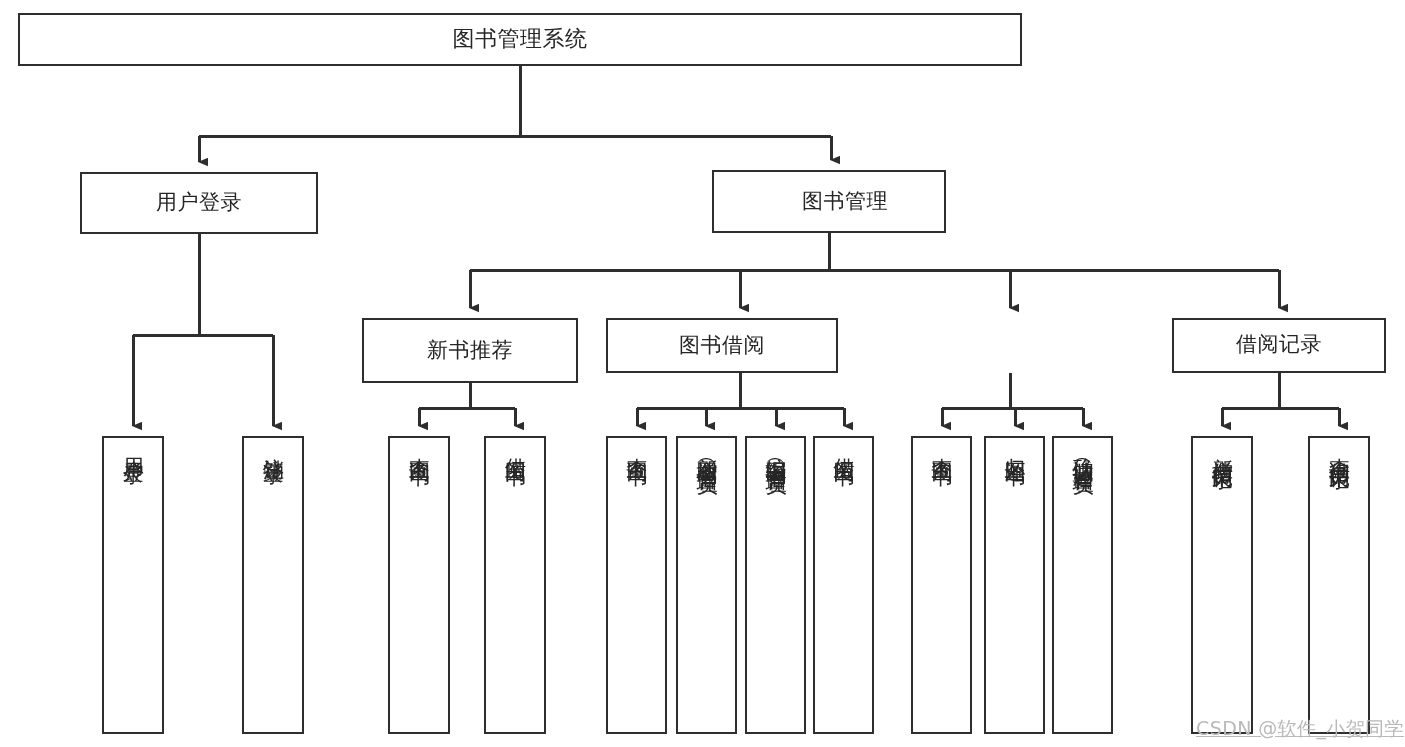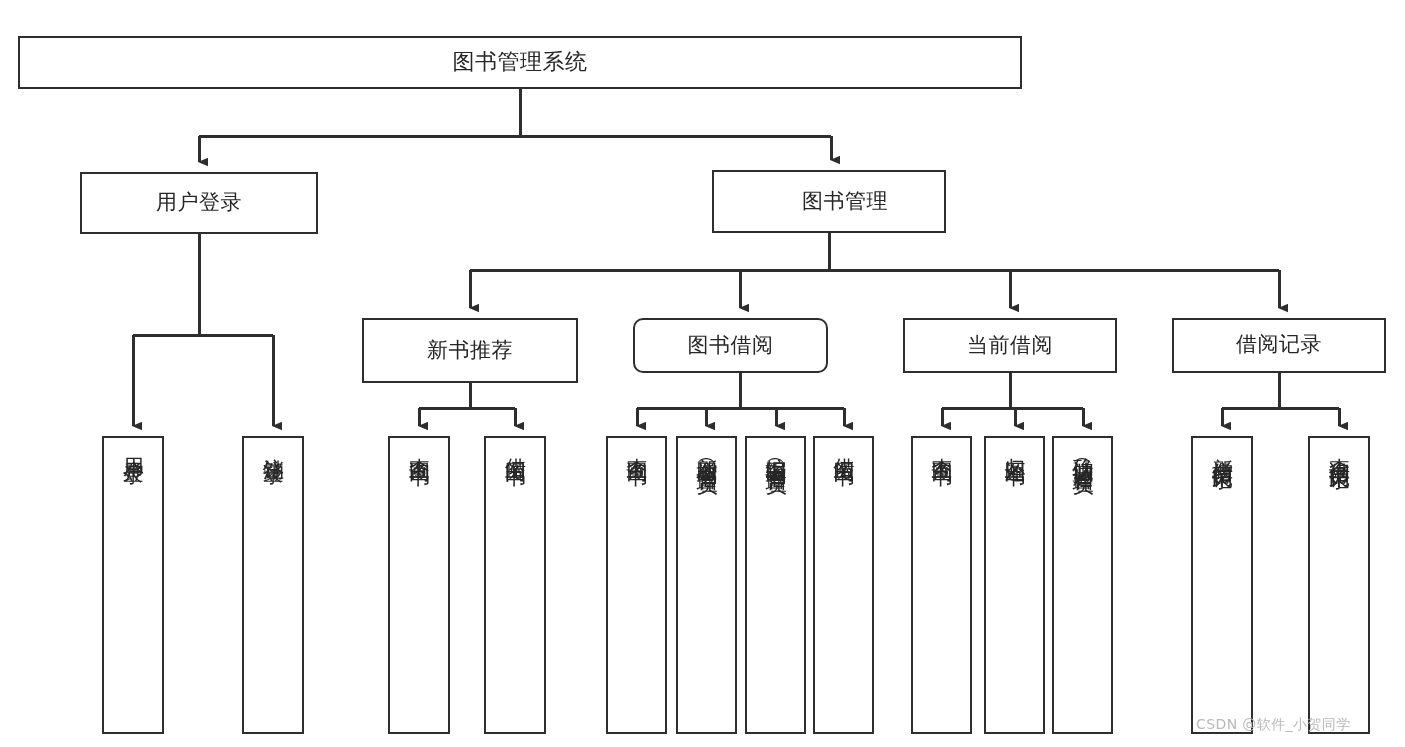--- a/index.html
+++ b/index.html
@@ -60,24 +60,25 @@
     writing-mode: vertical-rl;
     text-orientation: upright;
     font-size: 21px;
     line-height: 1.0;
     letter-spacing: 2.5px;
     white-space: nowrap;
   }
   .watermark {
     position: absolute;
     color: #b9b9b9;
-    font-size: 14px;
+    font-size: 19px;
     letter-spacing: 0.4px;
     white-space: nowrap;
     z-index: 3;
+    text-decoration: underline;
   }
 </style>
 </head>
 <body>
 
 <div id="diagram-root" style="background: rgb(255, 255, 255);">
 
   <svg id="edges-layer" width="1405" height="747" viewBox="0 0 1405 747">
     <defs>
       <marker id="arrowhead" markerWidth="9" markerHeight="10" refX="4.2" refY="9" orient="auto" markerUnits="userSpaceOnUse">
@@ -121,39 +122,36 @@
       <path d="M 1015 408 L 1015 426" marker-end="url(#arrowhead)"></path>
       <path d="M 1083 408 L 1083 426" marker-end="url(#arrowhead)"></path>
 
       <path d="M 1279 373 L 1279 408"></path>
       <path d="M 1222 408 L 1339 408"></path>
       <path d="M 1222 408 L 1222 426" marker-end="url(#arrowhead)"></path>
       <path d="M 1339 408 L 1339 426" marker-end="url(#arrowhead)"></path>
     </g>
   </svg>
 
-  <div class="node root horizontal" style="left: 18px; top: 13px; width: 1004px; height: 53px; border-color: rgb(46, 46, 46); color: rgb(38, 38, 38); margin-top: 23px;">
+  <div class="node root horizontal" style="left: 18px; top: 13px; width: 1004px; height: 53px; border-color: rgb(46, 46, 46); color: rgb(38, 38, 38);">
     <span class="node-label">图书管理系统</span>
   </div>
 
   <div class="node horizontal" style="left: 80px; top: 172px; width: 238px; height: 62px; border-color: rgb(46, 46, 46); color: rgb(38, 38, 38);">
     <span class="node-label">用户登录</span>
   </div>
   <div class="node horizontal" style="left: 712px; top: 170px; width: 234px; height: 63px; border-color: rgb(46, 46, 46); color: rgb(38, 38, 38); padding-left: 32px;">
     <span class="node-label">图书管理</span>
   </div>
 
   <div class="node horizontal" style="left: 362px; top: 318px; width: 216px; height: 65px; border-color: rgb(46, 46, 46); color: rgb(38, 38, 38);">
     <span class="node-label">新书推荐</span>
   </div>
-  <div class="node horizontal" style="left: 633px; top: 318px; width: 195px; height: 55px; border-color: rgb(46, 46, 46); color: rgb(38, 38, 38); border-radius: 10px;">
+  <div class="node horizontal" style="left: 606px; top: 318px; width: 232px; height: 55px; border-color: rgb(46, 46, 46); color: rgb(38, 38, 38);">
     <span class="node-label">图书借阅</span>
-  </div>
-  <div class="node horizontal" style="left: 903px; top: 318px; width: 214px; height: 55px; border-color: rgb(46, 46, 46); color: rgb(38, 38, 38);">
-    <span class="node-label">当前借阅</span>
   </div>
   <div class="node horizontal" style="left: 1172px; top: 318px; width: 214px; height: 55px; border-color: rgb(46, 46, 46); color: rgb(38, 38, 38); font-family: Liberation Mono, monospace;">
     <span class="node-label">借阅记录</span>
   </div>
 
   <div class="node vertical" style="left: 102px; top: 436px; width: 62px; height: 298px; border-color: rgb(46, 46, 46); color: rgb(38, 38, 38);">
     <span class="node-label">用户登录</span>
   </div>
   <div class="node vertical" style="left: 242px; top: 436px; width: 62px; height: 298px; border-color: rgb(46, 46, 46); color: rgb(38, 38, 38);">
     <span class="node-label">注销登录</span>

